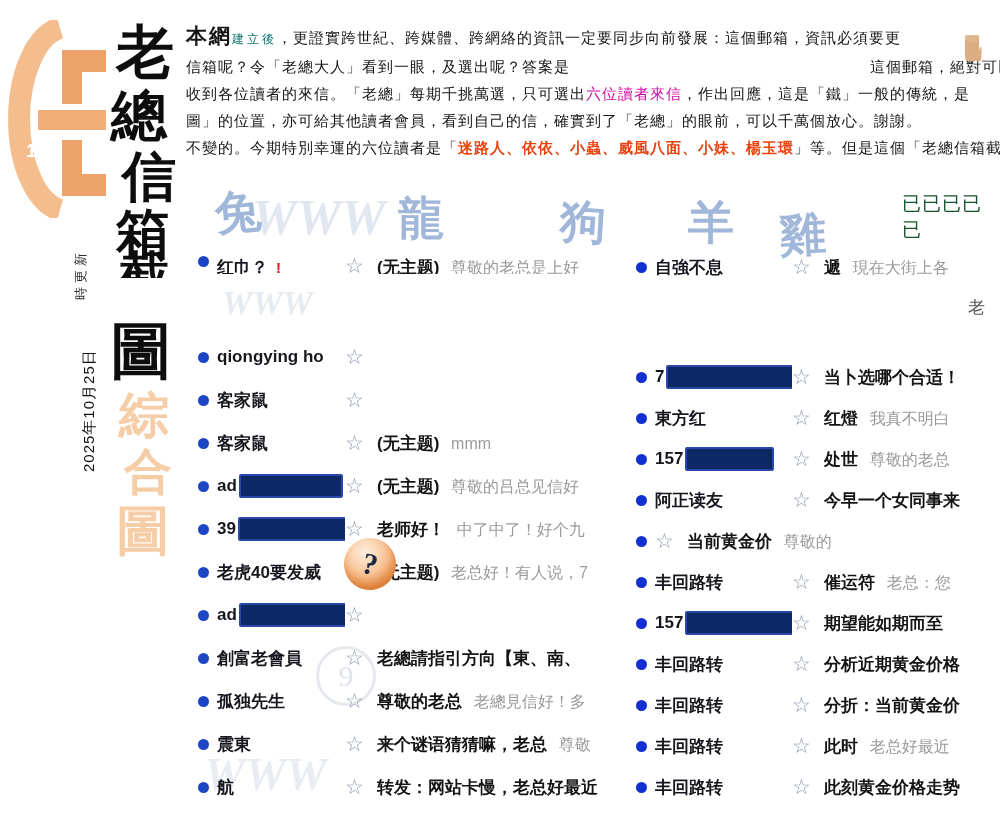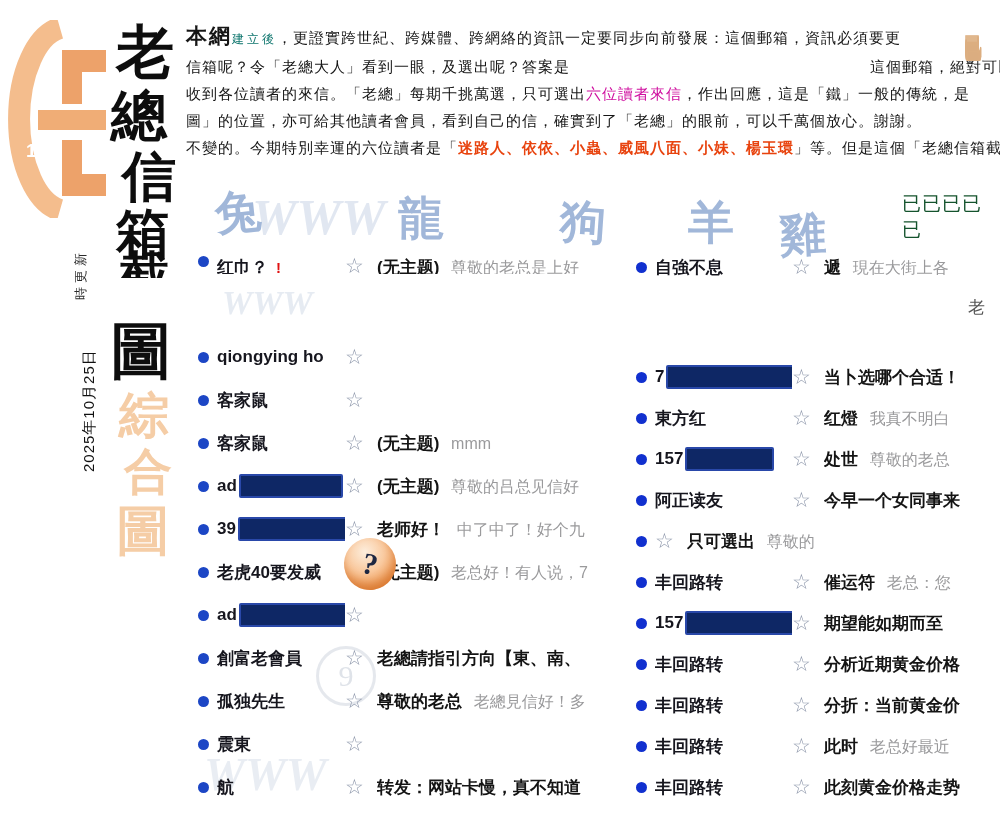--- a/index.html
+++ b/index.html
@@ -264,30 +264,34 @@
       <span class="gray">老總見信好！多</span>
     </span>
   </div>
       <div class="row">
     <span class="bullet"></span>
     <span class="sender">
       <span class="sname">震東</span>
 
     </span>
     <span class="star">☆</span>
+    <span class="subject">
+      <span class="sbold">来个谜语猜猜嘛，老总</span>
+      <span class="gray">尊敬</span>
+    </span>
   </div>
       <div class="row">
     <span class="bullet"></span>
     <span class="sender">
       <span class="sname">航</span>
 
     </span>
     <span class="star">☆</span>
     <span class="subject">
-      <span class="sbold">转发：网站卡慢，真不知道</span>
+      <span class="sbold">转发：网站卡慢，老总好最近</span>
       
     </span>
   </div>
     </div>
   <div id="col-right" class="col">
       <div class="row">
     <span class="bullet"></span>
     <span class="sender">
       <span class="sname">自強不息</span>
 
@@ -345,21 +349,21 @@
     <span class="star">☆</span>
     <span class="subject">
       <span class="sbold">今早一个女同事来</span>
       
     </span>
   </div>
       <div class="row">
     <span class="bullet"></span>
     <span class="star">☆</span>
     <span class="subject">
-      <span class="sbold">只可選出</span>
+      <span class="sbold">当前黄金价</span>
       <span class="gray">尊敬的</span>
     </span>
   </div>
       <div class="row">
     <span class="bullet"></span>
     <span class="sender">
       <span class="sname">丰回路转</span>
 
     </span>
     <span class="star">☆</span>

